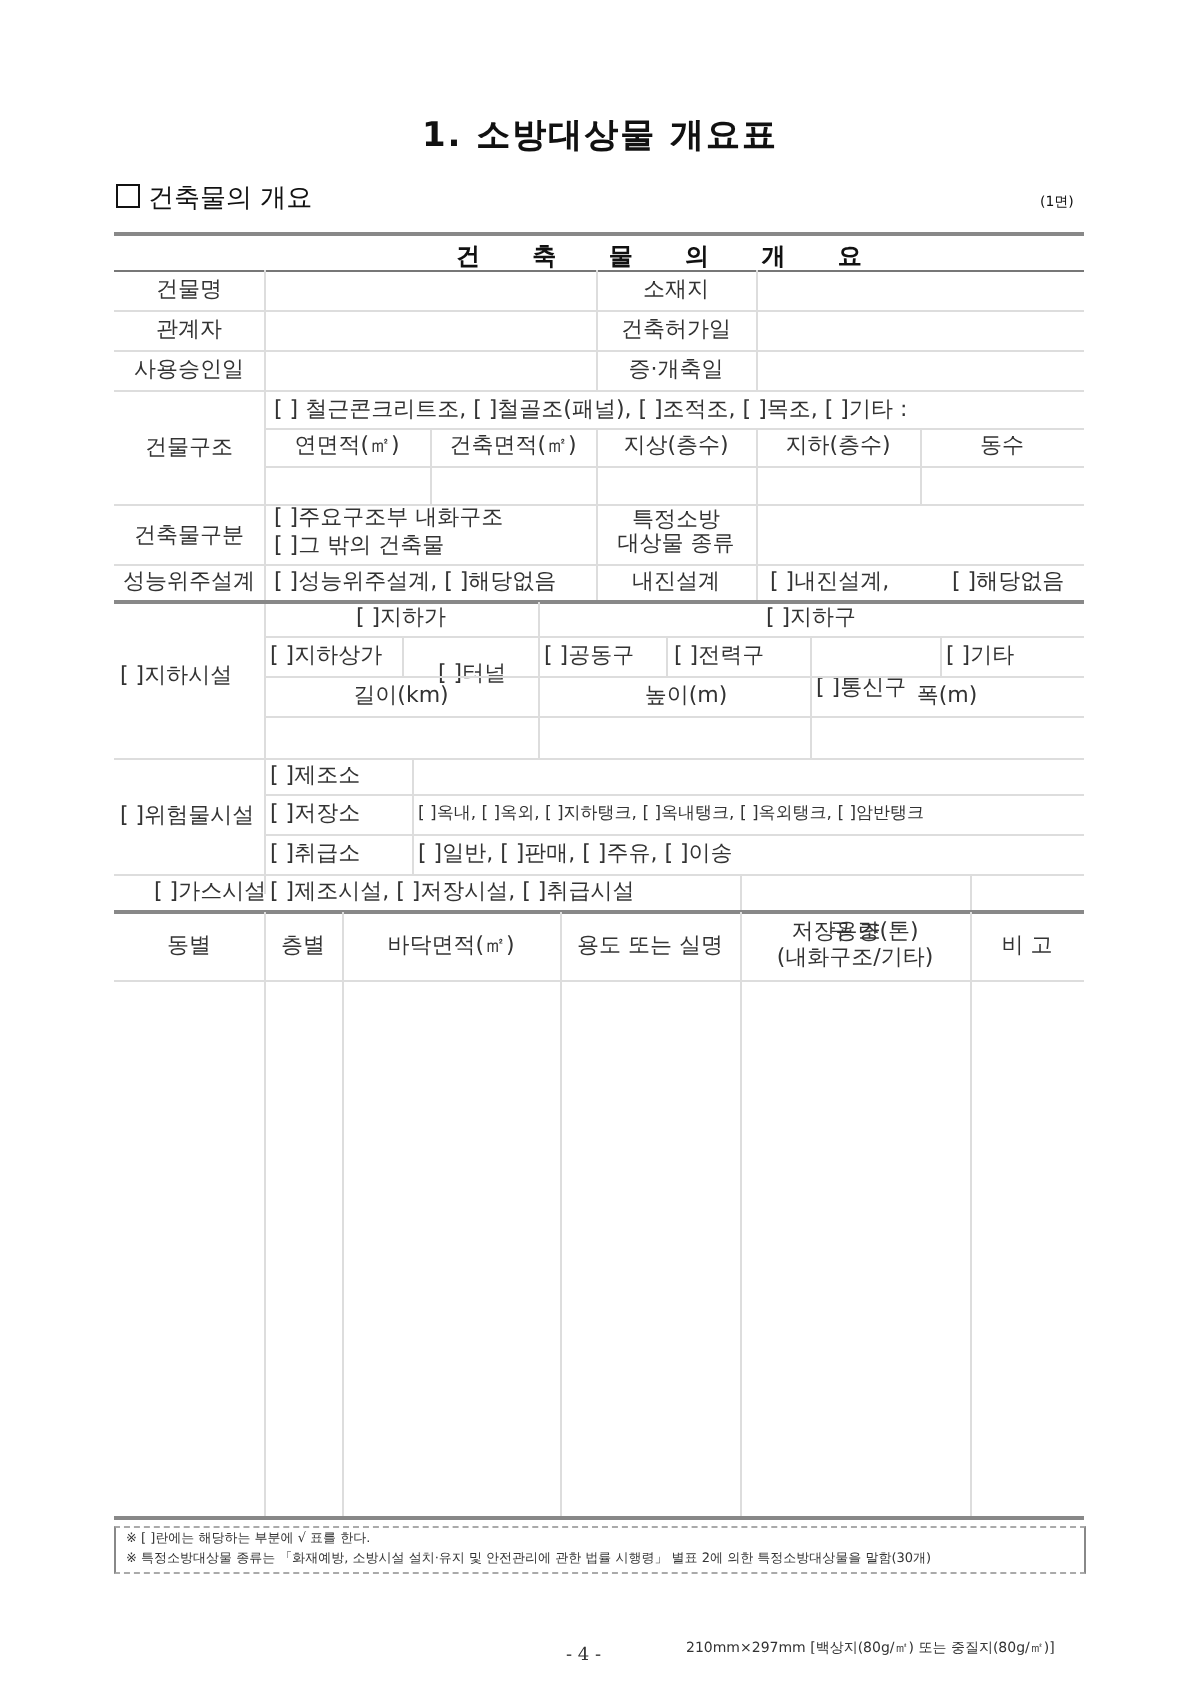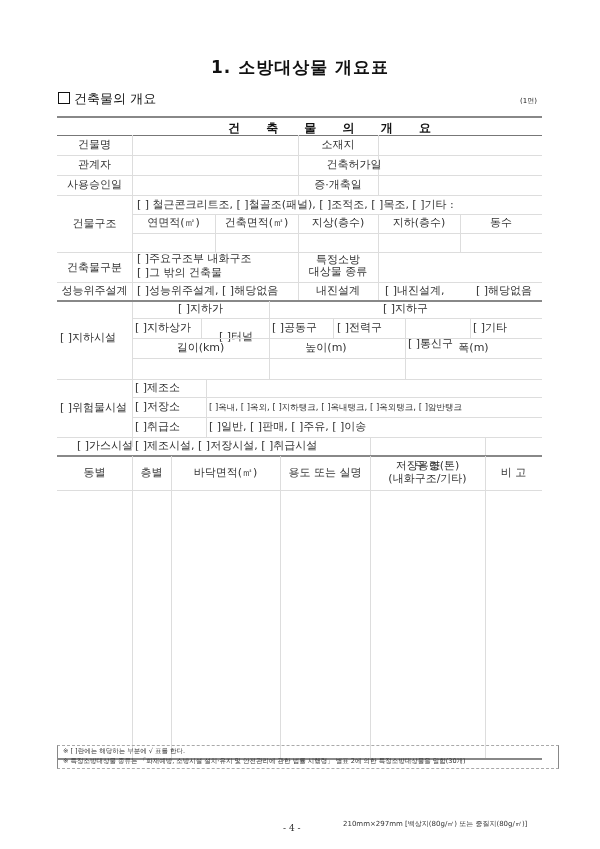--- a/index.html
+++ b/index.html
@@ -9,21 +9,21 @@
   .section{left:58px;top:90px;font-size:13px;color:#111;}
   .section .box{display:inline-block;width:10px;height:10px;border:1.3px solid #111;vertical-align:-1px;margin-right:4px;}
   .page-count{left:520px;top:96px;font-size:7px;color:#111;}
   .hl{position:absolute;height:0;border-top:1px solid #ddd;}
   .hl.thick{border-top:2px solid #888;}
   .hl.mid{border-top:1px solid #777;}
   .vl{position:absolute;width:0;border-left:1px solid #ddd;}
   .t{position:absolute;font-size:11px;color:#333;white-space:nowrap;line-height:12px;}
   .c{text-align:center;}
   .hdr{position:absolute;font-size:12px;font-weight:bold;color:#111;letter-spacing:11px;}
-  .notes{left:57px;top:745px;width:484px;height:22px;border:1px dashed #aaa;border-left:1px solid #888;border-right:1px solid #888;padding-left:16px;}
+  .notes{left:57px;top:763px;width:484px;height:22px;border:1px dashed #aaa;border-left:1px solid #888;border-right:1px solid #888;}
   .note{position:absolute;left:5px;font-size:6.5px;color:#333;white-space:nowrap;line-height:9px;}
   .footer-page{left:283px;top:823px;font-size:9px;color:#333;font-family:"DejaVu Serif",serif;}
   .footer-paper{left:343px;top:819px;font-size:7px;color:#333;}
   .cell-click{position:absolute;}
 </style>
 </head>
 <body>
 
 <div class="abs title">1. 소방대상물 개요표</div>
 <div class="abs section"><span class="box"></span><span>건축물의 개요</span></div>
@@ -40,21 +40,21 @@
 <div class="vl" style="left:298px;top:135px;height:60px;"></div>
 <div class="vl" style="left:378px;top:135px;height:60px;"></div>
 
 <div class="t c" style="left:57px;width:75px;top:139px;">건물명</div>
 <div class="cell-click" style="left:133px;width:164px;top:136px;height:19px;"></div>
 <div class="t c" style="left:298px;width:80px;top:139px;">소재지</div>
 <div class="cell-click" style="left:379px;width:162px;top:136px;height:19px;"></div>
 
 <div class="t c" style="left:57px;width:75px;top:159px;">관계자</div>
 <div class="cell-click" style="left:133px;width:164px;top:156px;height:19px;"></div>
-<div class="t c" style="left:314px;width:80px;top:159px;">건축허가일</div>
+<div class="t c" style="left:298px;width:80px;top:159px;">건축허가일</div>
 <div class="cell-click" style="left:379px;width:162px;top:156px;height:19px;"></div>
 
 <div class="t c" style="left:57px;width:75px;top:179px;">사용승인일</div>
 <div class="cell-click" style="left:133px;width:164px;top:176px;height:19px;"></div>
 <div class="t c" style="left:298px;width:80px;top:179px;">증·개축일</div>
 <div class="cell-click" style="left:379px;width:162px;top:176px;height:19px;"></div>
 
 <div class="t" style="left:137px;top:199px;">[ ] 철근콘크리트조, [ ]철골조(패널), [ ]조적조, [ ]목조, [ ]기타 :</div>
 <div class="hl" style="left:132px;width:410px;top:214px;"></div>
 <div class="hl" style="left:132px;width:410px;top:233px;"></div>
@@ -102,21 +102,21 @@
 <div class="vl" style="left:405px;top:318px;height:61px;"></div>
 <div class="vl" style="left:470px;top:318px;height:20px;"></div>
 <div class="t" style="left:135px;top:322px;">[ ]지하상가</div>
 <div class="t" style="left:205px;top:331px;padding-left:14px;">[ ]터널</div>
 <div class="t" style="left:272px;top:322px;">[ ]공동구</div>
 <div class="t" style="left:337px;top:322px;">[ ]전력구</div>
 <div class="t" style="left:408px;top:338px;">[ ]통신구</div>
 <div class="t" style="left:473px;top:322px;">[ ]기타</div>
 <div class="hl" style="left:132px;width:410px;top:338px;"></div>
 <div class="t c" style="left:132px;width:137px;top:342px;">길이(km)</div>
-<div class="t c" style="left:258px;width:136px;top:342px;">높이(m)</div>
+<div class="t c" style="left:275px;width:136px;top:342px;">높이(m)</div>
 <div class="t c" style="left:405px;width:137px;top:342px;">폭(m)</div>
 <div class="hl" style="left:132px;width:410px;top:358px;"></div>
 <div class="cell-click" style="left:133px;width:136px;top:359px;height:19px;"></div>
 <div class="cell-click" style="left:270px;width:135px;top:359px;height:19px;"></div>
 <div class="cell-click" style="left:406px;width:135px;top:359px;height:19px;"></div>
 <div class="hl" style="left:57px;width:485px;top:379px;"></div>
 
 <div class="t" style="left:60px;top:402px;">[ ]위험물시설</div>
 <div class="vl" style="left:206px;top:379px;height:58px;"></div>
 <div class="t" style="left:135px;top:382px;">[ ]제조소</div>

